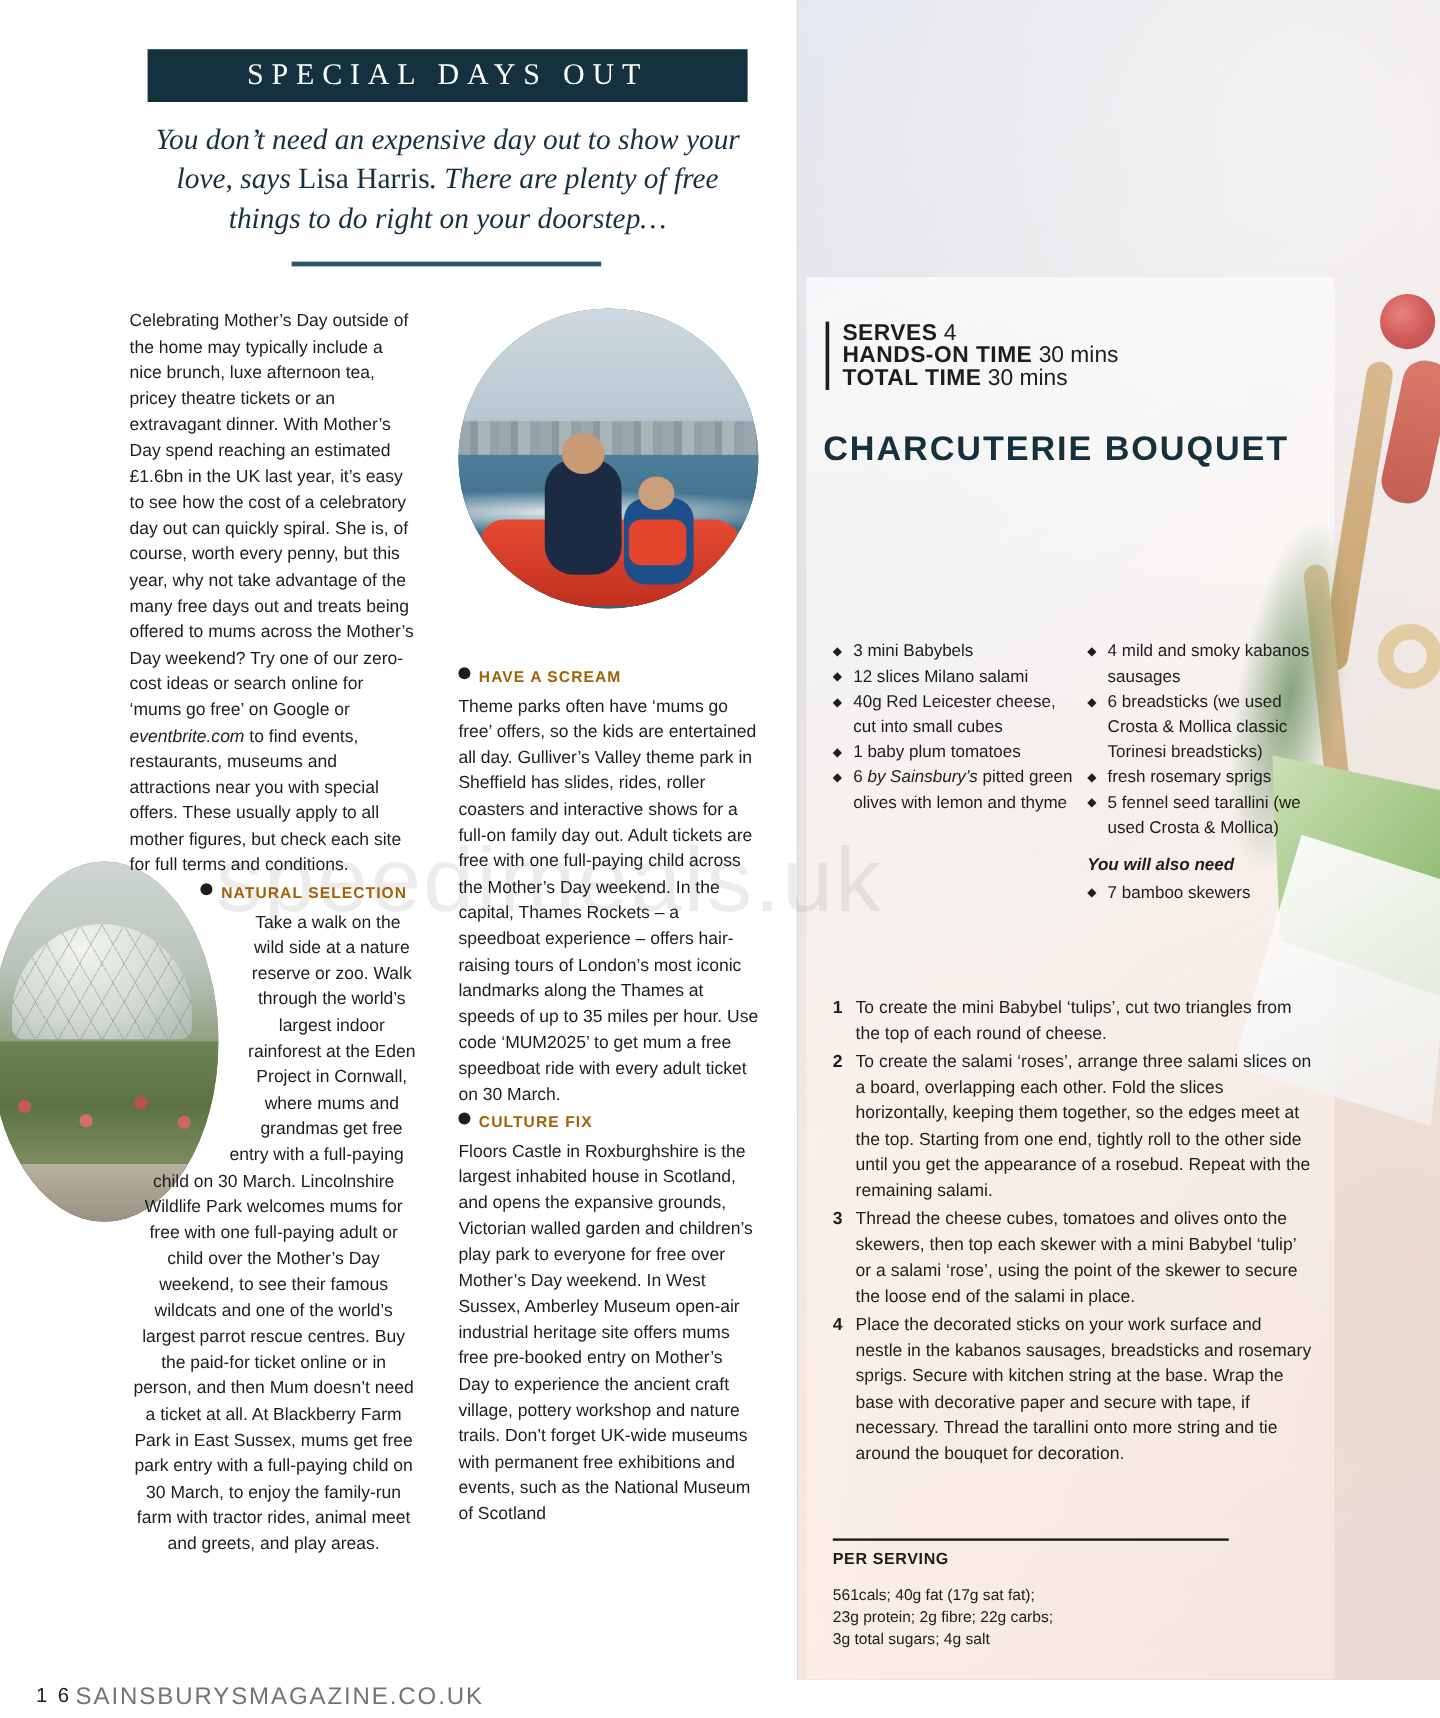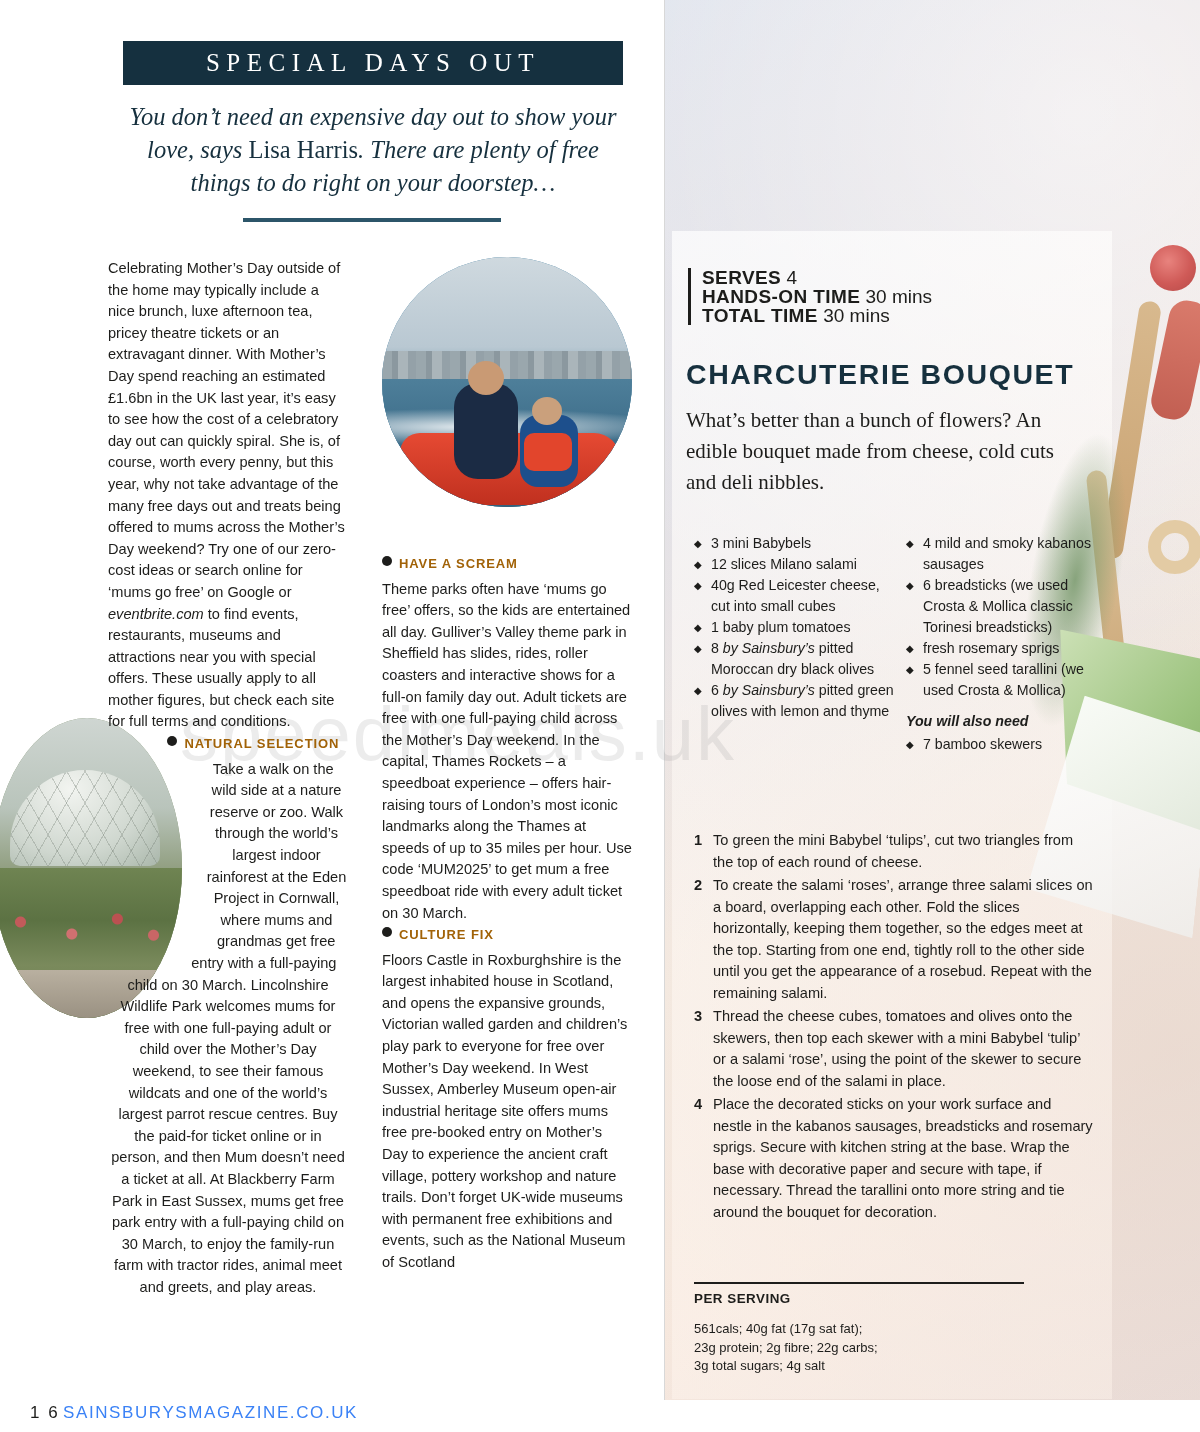--- a/index.html
+++ b/index.html
@@ -125,21 +125,21 @@
   .ing em{font-style:italic;}
   .steps{position:absolute;left:694px;top:830px;width:400px;font-size:14.6px;line-height:21.5px;color:#1d1d1b;}
   .steps .row{display:flex;margin-bottom:2px;}
   .steps .num{font-weight:700;width:19px;flex:none;}
   .nutri{position:absolute;left:694px;top:1282px;width:330px;border-top:2px solid #1d1d1b;padding-top:7px;}
   .nutri .t{font-size:13.4px;font-weight:700;letter-spacing:.5px;color:#1d1d1b;margin-bottom:14px;}
   .nutri .l{font-size:13px;line-height:18.5px;color:#1d1d1b;}
 
   
   .folio{position:absolute;left:30px;top:1403px;font-size:17px;letter-spacing:2px;color:#1d1d1b;}
-  .footer-url{position:absolute;left:63px;top:1403px;font-size:17px;letter-spacing:1.6px;color:#3b82f6;}
+  .footer-url{position:absolute;left:63px;top:1403px;font-size:20px;letter-spacing:1.6px;color:#737373;}
   .divider-v{position:absolute;left:664px;top:0;width:1px;height:1400px;background:#d8d8d8;}
 </style>
 </head>
 <body>
 
 <div class="page">
 
   <div class="left-strip"></div>
   <div class="left-col-bg"></div>
   <div class="right-bg"></div>
@@ -212,49 +212,47 @@
     <div>Floors Castle in Roxburghshire is the largest inhabited house in Scotland, and opens the expansive grounds, Victorian walled garden and children’s play park to everyone for free over Mother’s Day weekend. In West Sussex, Amberley Museum open-air industrial heritage site offers mums free pre-booked entry on Mother’s Day to experience the ancient craft village, pottery workshop and nature trails. Don’t forget UK-wide museums with permanent free exhibitions and events, such as the National Museum of Scotland</div>
   </div>
 
   <div class="meta">
     <div><b>SERVES</b> <span>4</span></div>
     <div><b>HANDS-ON TIME</b> <span>30 mins</span></div>
     <div><b>TOTAL TIME</b> <span>30 mins</span></div>
   </div>
 
   <div class="recipe-title">CHARCUTERIE BOUQUET</div>
-  <div class="recipe-intro">What’s better than a bunch of flowers? An edible bouquet made from cheese, cold cuts and deli nibbles.</div>
 
   <div class="ing c1">
     <ul id="ing-col1">
         <li>3 mini Babybels</li>
         <li>12 slices Milano salami</li>
         <li>40g Red Leicester cheese, cut into small cubes</li>
         <li>1 baby plum tomatoes</li>
-        <li>8 <em>by Sainsbury’s</em> pitted Moroccan dry black olives</li>
         <li>6 <em>by Sainsbury’s</em> pitted green olives with lemon and thyme</li>
       </ul>
   </div>
   <div class="ing c2">
     <ul id="ing-col2">
         <li>4 mild and smoky kabanos sausages</li>
         <li>6 breadsticks (we used Crosta &amp; Mollica classic Torinesi breadsticks)</li>
         <li>fresh rosemary sprigs</li>
         <li>5 fennel seed tarallini (we used Crosta &amp; Mollica)</li>
       </ul>
     <div class="also">You will also need</div>
     <ul id="ing-also">
         <li>7 bamboo skewers</li>
       </ul>
   </div>
 
   <div class="steps" id="steps">
       <div class="row">
         <div class="num">1</div>
-        <div>To green the mini Babybel ‘tulips’, cut two triangles from the top of each round of cheese.</div>
+        <div>To create the mini Babybel ‘tulips’, cut two triangles from the top of each round of cheese.</div>
       </div>
       <div class="row">
         <div class="num">2</div>
         <div>To create the salami ‘roses’, arrange three salami slices on a board, overlapping each other. Fold the slices horizontally, keeping them together, so the edges meet at the top. Starting from one end, tightly roll to the other side until you get the appearance of a rosebud. Repeat with the remaining salami.</div>
       </div>
       <div class="row">
         <div class="num">3</div>
         <div>Thread the cheese cubes, tomatoes and olives onto the skewers, then top each skewer with a mini Babybel ‘tulip’ or a salami ‘rose’, using the point of the skewer to secure the loose end of the salami in place.</div>
       </div>
       <div class="row">

